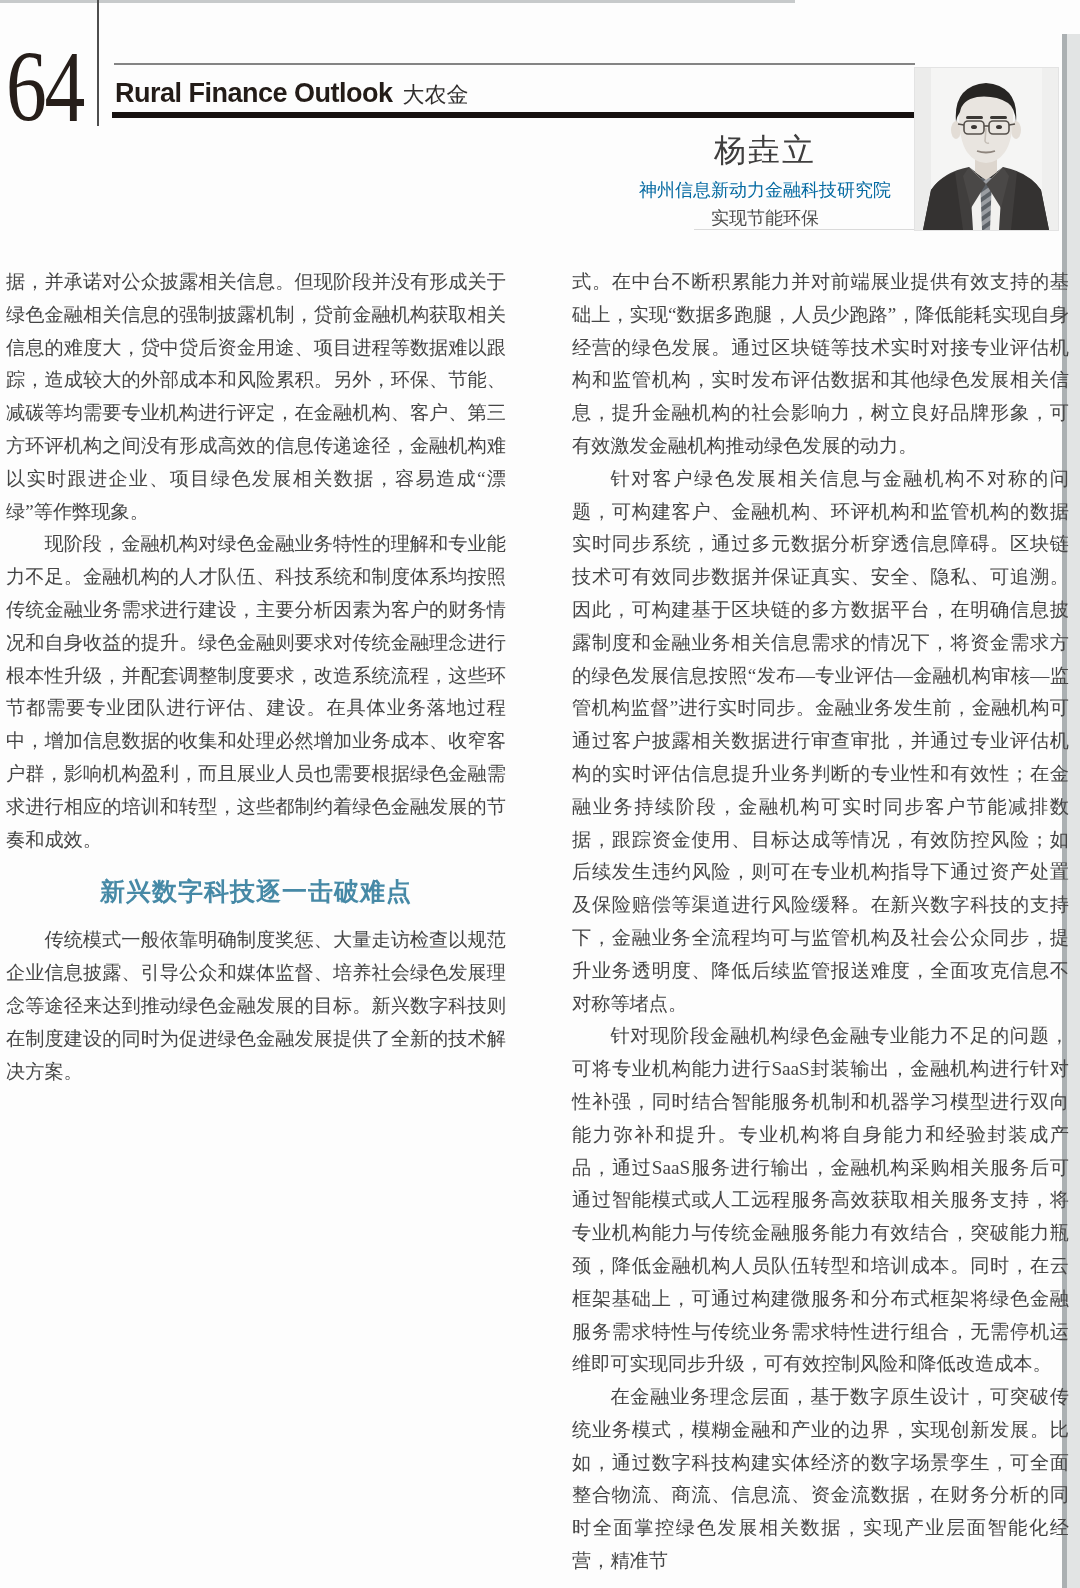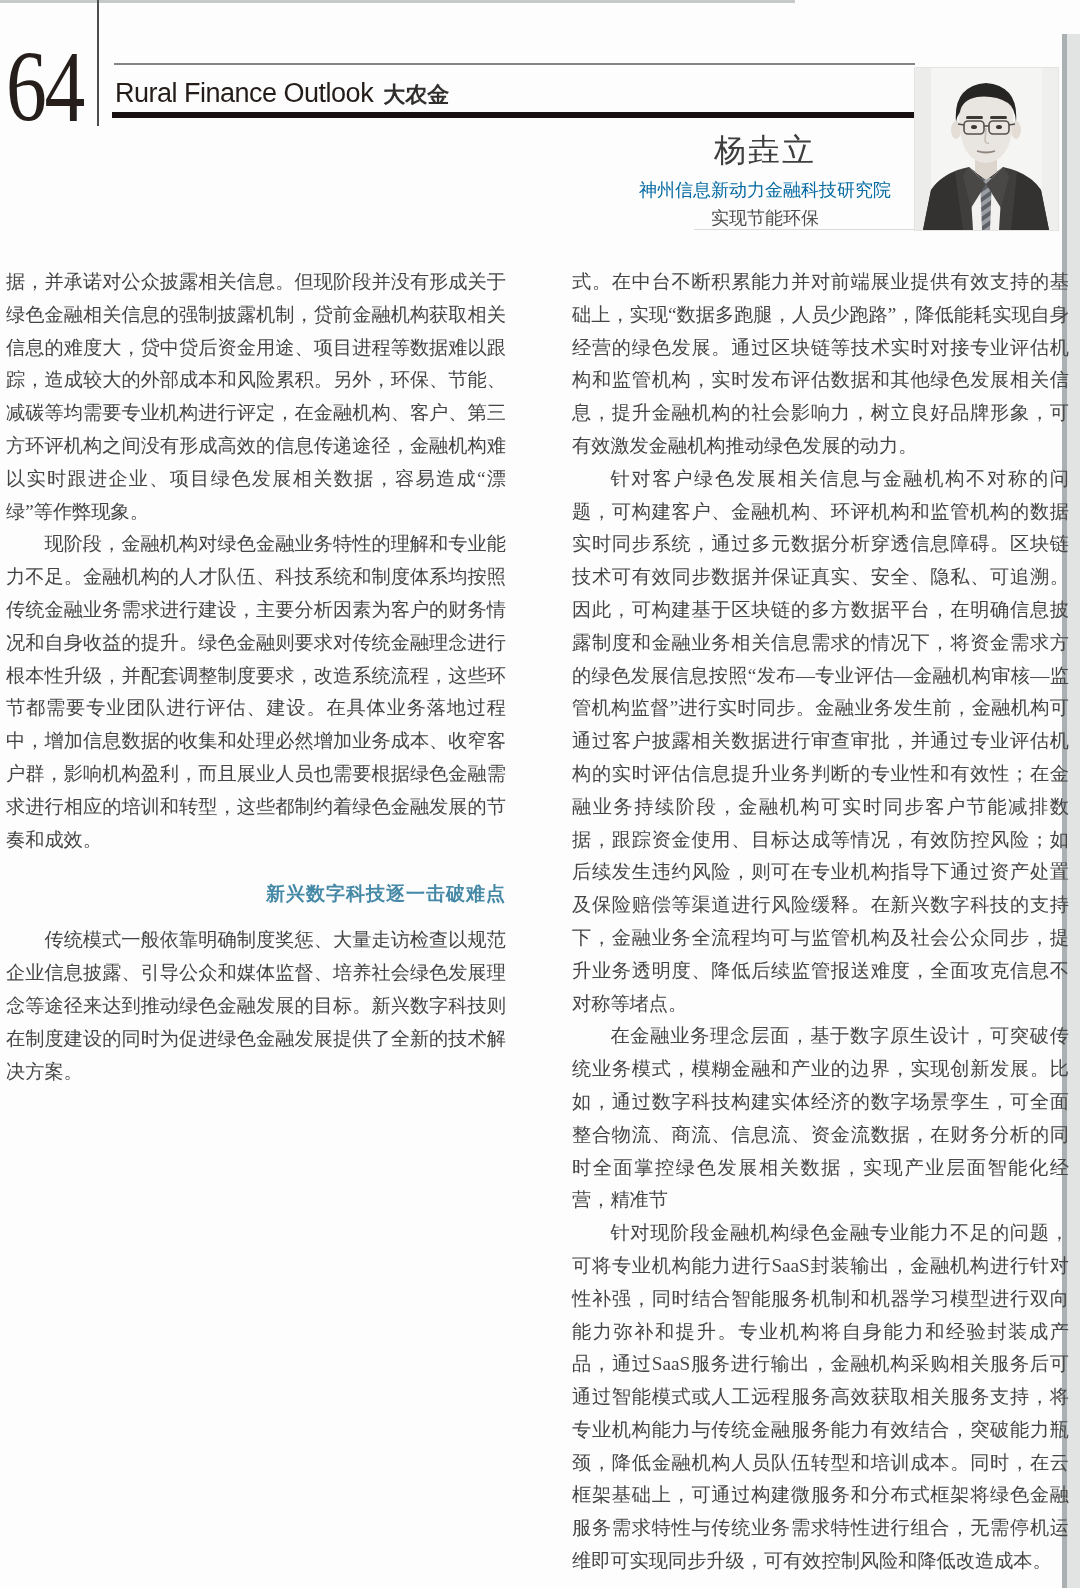--- a/index.html
+++ b/index.html
@@ -10,43 +10,43 @@
   .edge-right-dark{position:absolute;left:1062px;top:34px;width:5px;height:1554px;background:#abb0b2;}
   .edge-right-light{position:absolute;left:1067px;top:34px;width:13px;height:1554px;background:#e2e4e4;}
   
   .page-number{position:absolute;left:6px;top:52px;font-family:"Liberation Serif",serif;
         font-size:102px;line-height:70px;color:#261e1a;letter-spacing:-3px;
         transform:scaleX(0.8);transform-origin:left top;}
   .vrule{position:absolute;left:97px;top:0;width:2px;height:126px;background:#4e4e4e;}
   .thin-rule{position:absolute;left:114px;top:63px;width:801px;height:2px;background:#848484;}
   .thick-rule{position:absolute;left:112px;top:112px;width:803px;height:6px;background:#161110;}
   .masthead{position:absolute;left:115px;top:78px;white-space:nowrap;}
-  .masthead-en{font-family:"Liberation Sans","DejaVu Sans",sans-serif;font-weight:400;
+  .masthead-en{font-family:"Liberation Sans","DejaVu Sans",sans-serif;font-weight:700;
         font-size:27px;color:#231c18;letter-spacing:-0.5px;}
-  .masthead-cn{font-family:"Liberation Sans","DejaVu Sans",sans-serif;font-weight:700;
+  .masthead-cn{font-family:"Liberation Sans","DejaVu Sans",sans-serif;font-weight:400;
         font-size:22px;color:#312f2e;margin-left:10px;}
   .author-block{position:absolute;right:189px;top:130px;text-align:center;
         font-family:Liberation Sans, sans-serif;}
   .author-name{font-size:32px;line-height:40px;color:#3f3e3e;letter-spacing:2px;}
   .author-affil{font-size:18px;line-height:28px;color:#0369a1;margin-top:6px;}
   .author-title{font-size:18px;line-height:28px;color:#4c4c4c;}
   .faint-rule{position:absolute;left:694px;top:229px;width:364px;height:1px;background:#dadada;}
   .photo{position:absolute;left:915px;top:68px;width:143px;height:162px;outline:1px solid #e3e3e3;
         background:#f6f6f5;}
   .photo svg{display:block;}
   
   .col{position:absolute;top:266px;font-size:19.2px;line-height:32.8px;color:#454545;
         text-align:justify;}
   .col-left{left:6px;width:500px;}
   .col-right{left:572px;width:497px;}
   .col p{margin:0;}
   .col p.ind{text-indent:2em;}
-  h2.sec{margin:20px 0 12px 0;font-family:Liberation Sans, sans-serif;
-        font-weight:700;font-size:19px;line-height:36px;color:#4689a6;letter-spacing:1px;
-        text-align:right;text-indent:0;}
+  h2.sec{margin:20px 0 12px 0;font-family:Liberation Mono, monospace;
+        font-weight:700;font-size:25px;line-height:36px;color:#4689a6;letter-spacing:1px;
+        text-align:center;text-indent:0;}
 </style>
 </head>
 <body>
 
 <div class="page">
 
   <div class="edge-top"></div>
   <div class="edge-right-dark"></div>
   <div class="edge-right-light"></div>
 
@@ -119,17 +119,17 @@
   <div class="col col-left">
     <p>据，并承诺对公众披露相关信息。但现阶段并没有形成关于绿色金融相关信息的强制披露机制，贷前金融机构获取相关信息的难度大，贷中贷后资金用途、项目进程等数据难以跟踪，造成较大的外部成本和风险累积。另外，环保、节能、减碳等均需要专业机构进行评定，在金融机构、客户、第三方环评机构之间没有形成高效的信息传递途径，金融机构难以实时跟进企业、项目绿色发展相关数据，容易造成“漂绿”等作弊现象。</p>
     <p class="ind">现阶段，金融机构对绿色金融业务特性的理解和专业能力不足。金融机构的人才队伍、科技系统和制度体系均按照传统金融业务需求进行建设，主要分析因素为客户的财务情况和自身收益的提升。绿色金融则要求对传统金融理念进行根本性升级，并配套调整制度要求，改造系统流程，这些环节都需要专业团队进行评估、建设。在具体业务落地过程中，增加信息数据的收集和处理必然增加业务成本、收窄客户群，影响机构盈利，而且展业人员也需要根据绿色金融需求进行相应的培训和转型，这些都制约着绿色金融发展的节奏和成效。</p>
     <h2 class="sec">新兴数字科技逐一击破难点</h2>
     <p class="ind">传统模式一般依靠明确制度奖惩、大量走访检查以规范企业信息披露、引导公众和媒体监督、培养社会绿色发展理念等途径来达到推动绿色金融发展的目标。新兴数字科技则在制度建设的同时为促进绿色金融发展提供了全新的技术解决方案。</p>
   </div>
 
   <div class="col col-right">
     <p>式。在中台不断积累能力并对前端展业提供有效支持的基础上，实现“数据多跑腿，人员少跑路”，降低能耗实现自身经营的绿色发展。通过区块链等技术实时对接专业评估机构和监管机构，实时发布评估数据和其他绿色发展相关信息，提升金融机构的社会影响力，树立良好品牌形象，可有效激发金融机构推动绿色发展的动力。</p>
     <p class="ind">针对客户绿色发展相关信息与金融机构不对称的问题，可构建客户、金融机构、环评机构和监管机构的数据实时同步系统，通过多元数据分析穿透信息障碍。区块链技术可有效同步数据并保证真实、安全、隐私、可追溯。因此，可构建基于区块链的多方数据平台，在明确信息披露制度和金融业务相关信息需求的情况下，将资金需求方的绿色发展信息按照“发布—专业评估—金融机构审核—监管机构监督”进行实时同步。金融业务发生前，金融机构可通过客户披露相关数据进行审查审批，并通过专业评估机构的实时评估信息提升业务判断的专业性和有效性；在金融业务持续阶段，金融机构可实时同步客户节能减排数据，跟踪资金使用、目标达成等情况，有效防控风险；如后续发生违约风险，则可在专业机构指导下通过资产处置及保险赔偿等渠道进行风险缓释。在新兴数字科技的支持下，金融业务全流程均可与监管机构及社会公众同步，提升业务透明度、降低后续监管报送难度，全面攻克信息不对称等堵点。</p>
+    <p class="ind">针对现阶段金融机构绿色金融专业能力不足的问题，可将专业机构能力进行SaaS封装输出，金融机构进行针对性补强，同时结合智能服务机制和机器学习模型进行双向能力弥补和提升。专业机构将自身能力和经验封装成产品，通过SaaS服务进行输出，金融机构采购相关服务后可通过智能模式或人工远程服务高效获取相关服务支持，将专业机构能力与传统金融服务能力有效结合，突破能力瓶颈，降低金融机构人员队伍转型和培训成本。同时，在云框架基础上，可通过构建微服务和分布式框架将绿色金融服务需求特性与传统业务需求特性进行组合，无需停机运维即可实现同步升级，可有效控制风险和降低改造成本。</p>
     <p class="ind">在金融业务理念层面，基于数字原生设计，可突破传统业务模式，模糊金融和产业的边界，实现创新发展。比如，通过数字科技构建实体经济的数字场景孪生，可全面整合物流、商流、信息流、资金流数据，在财务分析的同时全面掌控绿色发展相关数据，实现产业层面智能化经营，精准节</p>
-    <p class="ind">针对现阶段金融机构绿色金融专业能力不足的问题，可将专业机构能力进行SaaS封装输出，金融机构进行针对性补强，同时结合智能服务机制和机器学习模型进行双向能力弥补和提升。专业机构将自身能力和经验封装成产品，通过SaaS服务进行输出，金融机构采购相关服务后可通过智能模式或人工远程服务高效获取相关服务支持，将专业机构能力与传统金融服务能力有效结合，突破能力瓶颈，降低金融机构人员队伍转型和培训成本。同时，在云框架基础上，可通过构建微服务和分布式框架将绿色金融服务需求特性与传统业务需求特性进行组合，无需停机运维即可实现同步升级，可有效控制风险和降低改造成本。</p>
   </div>
 
 </div>
 
 </body></html>

